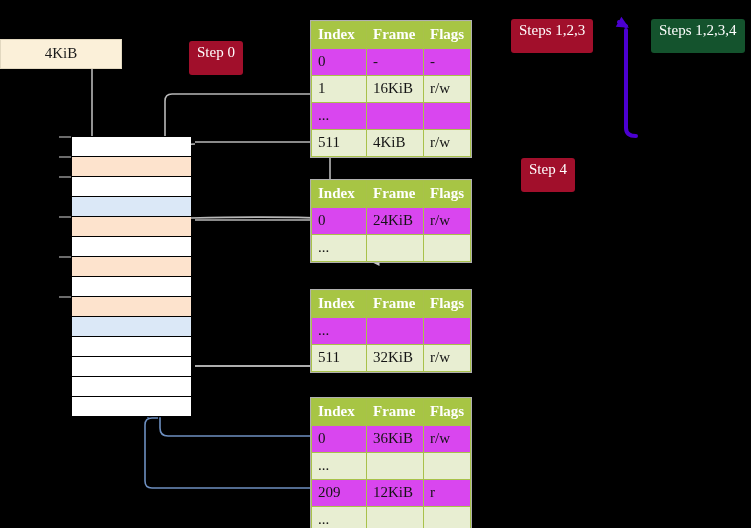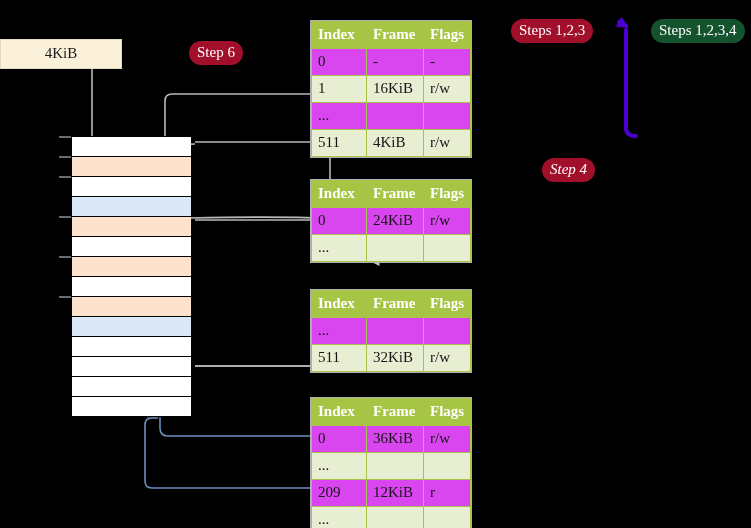--- a/index.html
+++ b/index.html
@@ -15,22 +15,22 @@
     font-family: "Liberation Serif", serif;
     overflow: hidden;
   }
 
   
   .badge {
     position: absolute;
     color: #ffffff;
     font-size: 15px;
     line-height: 1;
-    padding: 4px 8px 5px 8px;
-    border-radius: 12px;
+    padding: 4px 8px 15px 8px;
+    border-radius: 3px;
     white-space: nowrap;
     font-family: "Liberation Serif", serif;
   }
   .badge-dark-red { background: #a10f2b; }
   .badge-violet   { background: #14532d; }
 
   .size-label {
     position: absolute;
     background: #fbf0d9;
     color: #1a1a1a;
@@ -152,27 +152,27 @@
 
     <path d="M311,488 L152,488 Q145,488 145,481 L145,425 Q145,418 152,418 L158,418" stroke="#6d8fc0" stroke-width="1.6" fill="none"></path>
     <path d="M148,418 L148,218" stroke="#45689b" stroke-width="1.6" fill="none" marker-end="url(#ahBlueUp)"></path>
 
     <path d="M636,136 Q626,136 626,128 L626,30" stroke="#4b00d1" stroke-width="4" fill="none" stroke-linecap="round"></path>
     <path d="M626,26 L619,22" stroke="#4b00d1" stroke-width="4" fill="none" stroke-linecap="round" marker-end="url(#ahViolet)"></path>
   </svg>
 
   <div class="size-label" style="left:0px; top:39px; width:120px;">4KiB</div>
 
-  <div class="badge badge-dark-red" style="left:189px; top:41px;">Step 6</div>
+  <div class="badge badge-dark-red" style="left:189px; top:41px;">Step 0</div>
 
   <div class="badge badge-dark-red" style="left:511px; top:19px;">Steps 1,2,3</div>
 
   <div class="badge badge-violet" style="left:651px; top:19px;">Steps 1,2,3,4</div>
 
-  <div class="badge badge-dark-red" style="left:542px; top:158px;font-style:italic;">Step 4</div>
+  <div class="badge badge-dark-red" style="left:521px; top:158px;">Step 4</div>
 
   <div id="memcol">
       <div class="mrow white" style="top: 0px;"></div>
       <div class="mrow peach" style="top: 20px;"></div>
       <div class="mrow white" style="top: 40px;"></div>
       <div class="mrow blue" style="top: 60px;"></div>
       <div class="mrow peach" style="top: 80px;"></div>
       <div class="mrow white" style="top: 100px;"></div>
       <div class="mrow peach" style="top: 120px;"></div>
       <div class="mrow white" style="top: 140px;"></div>

